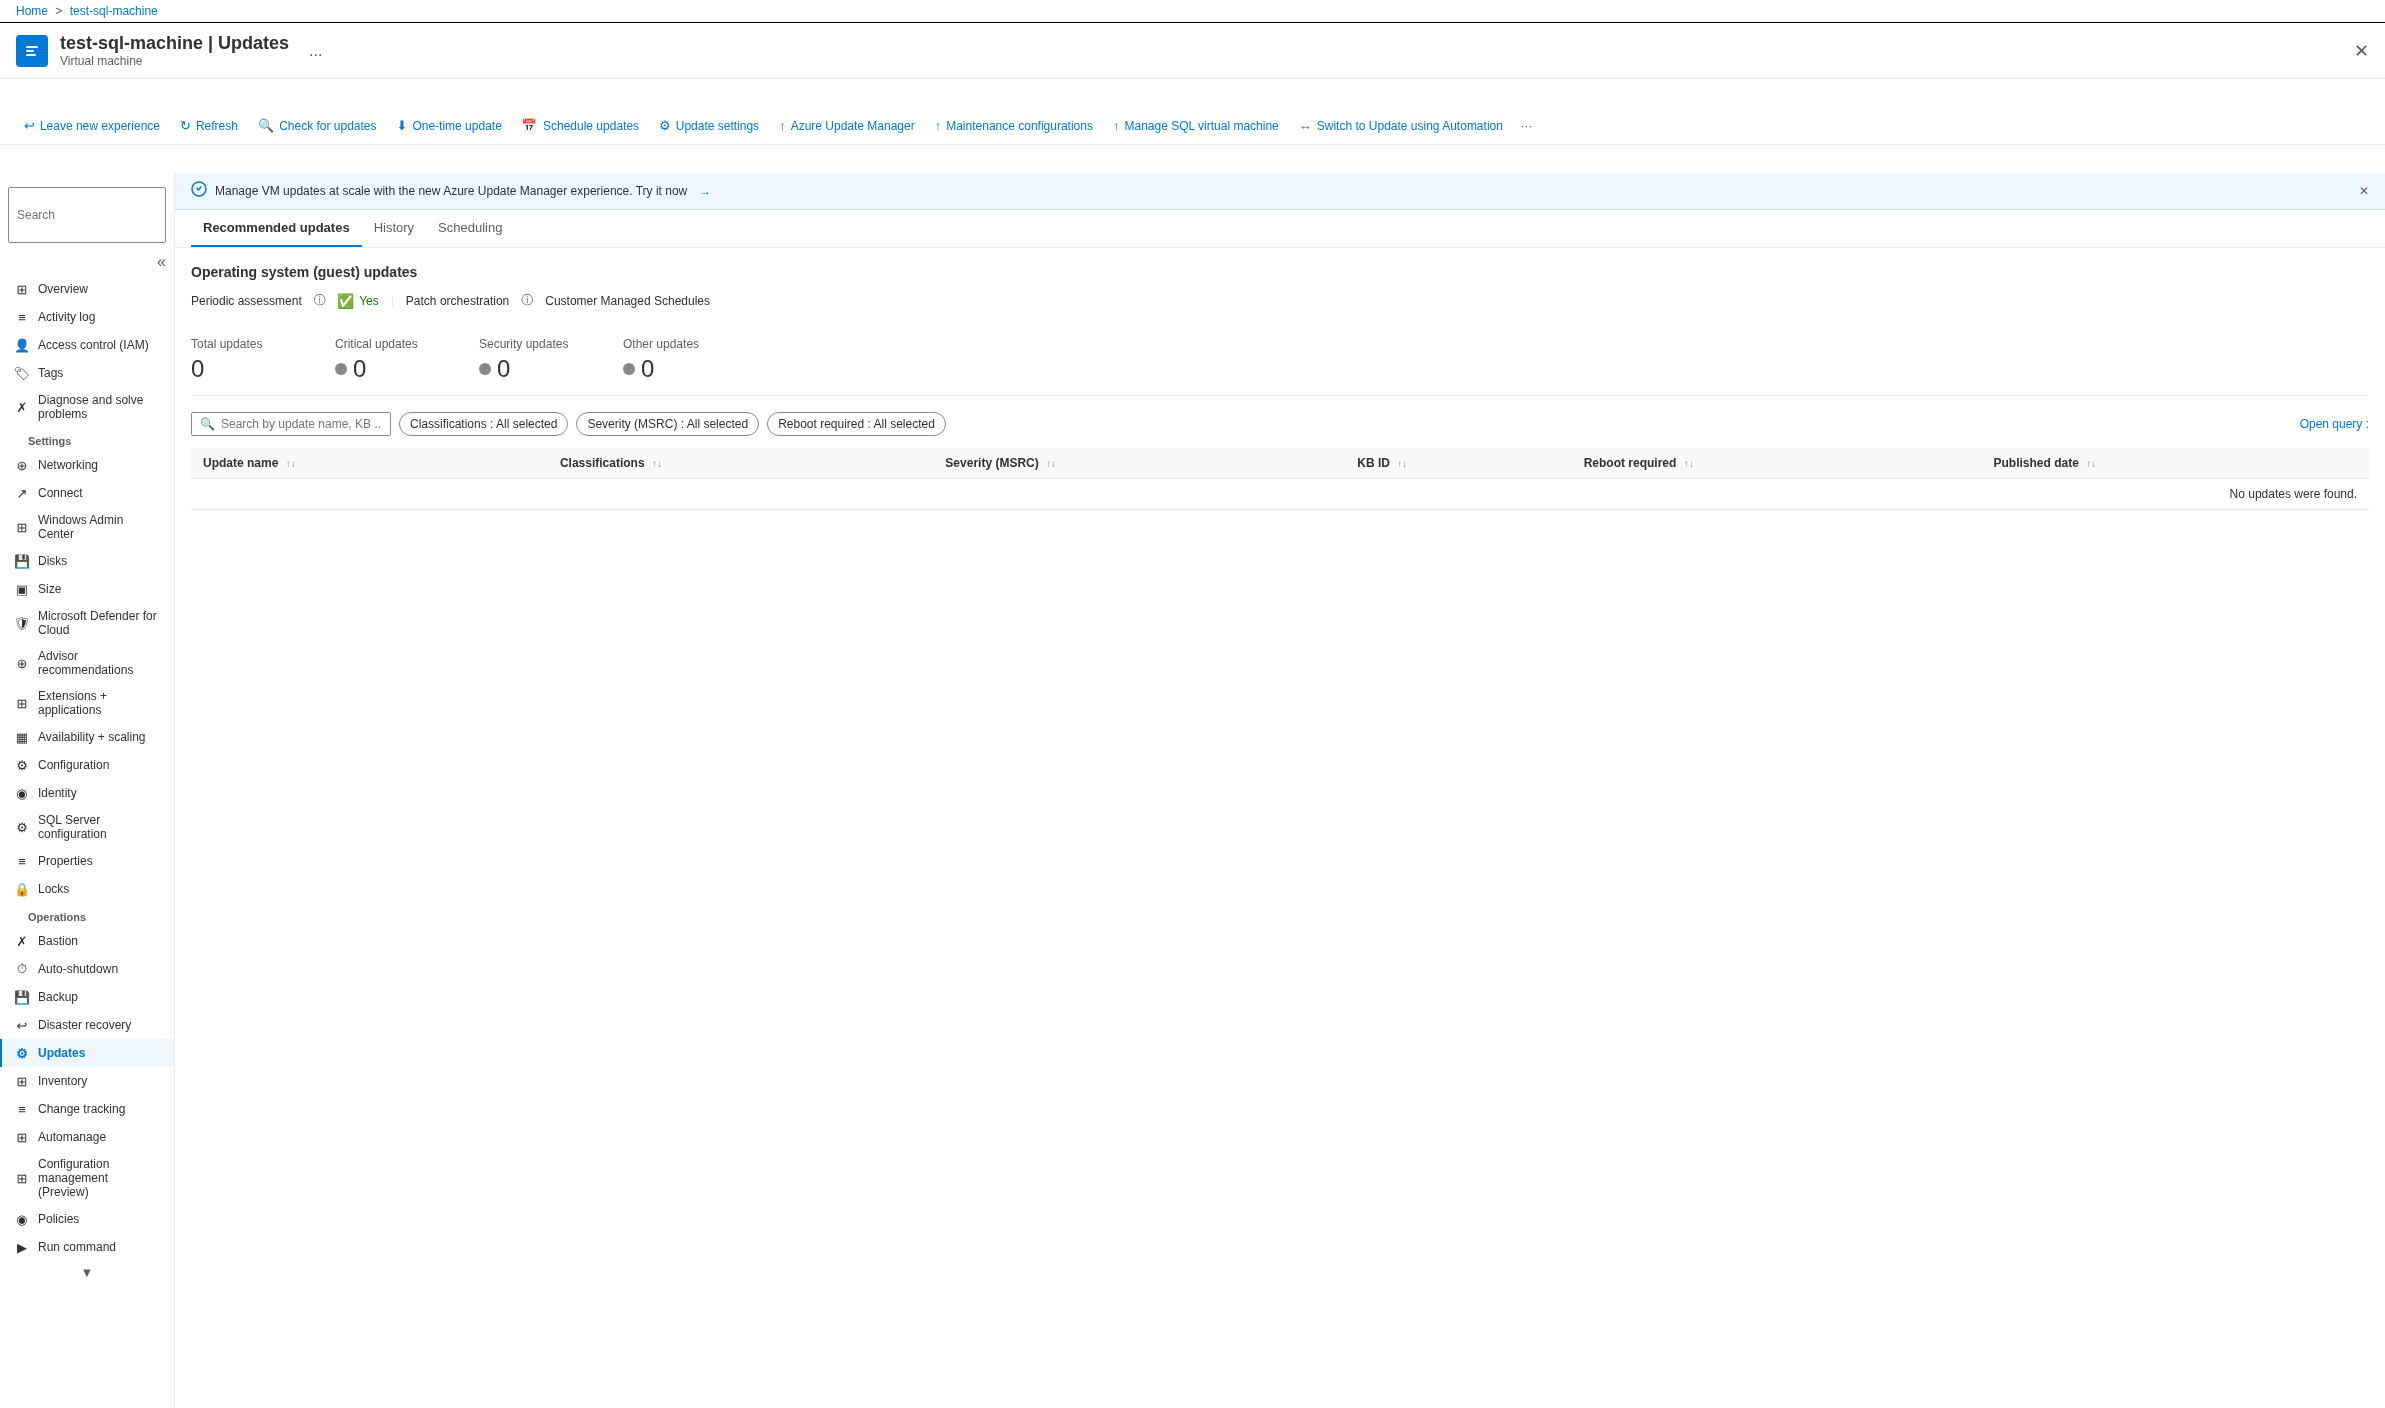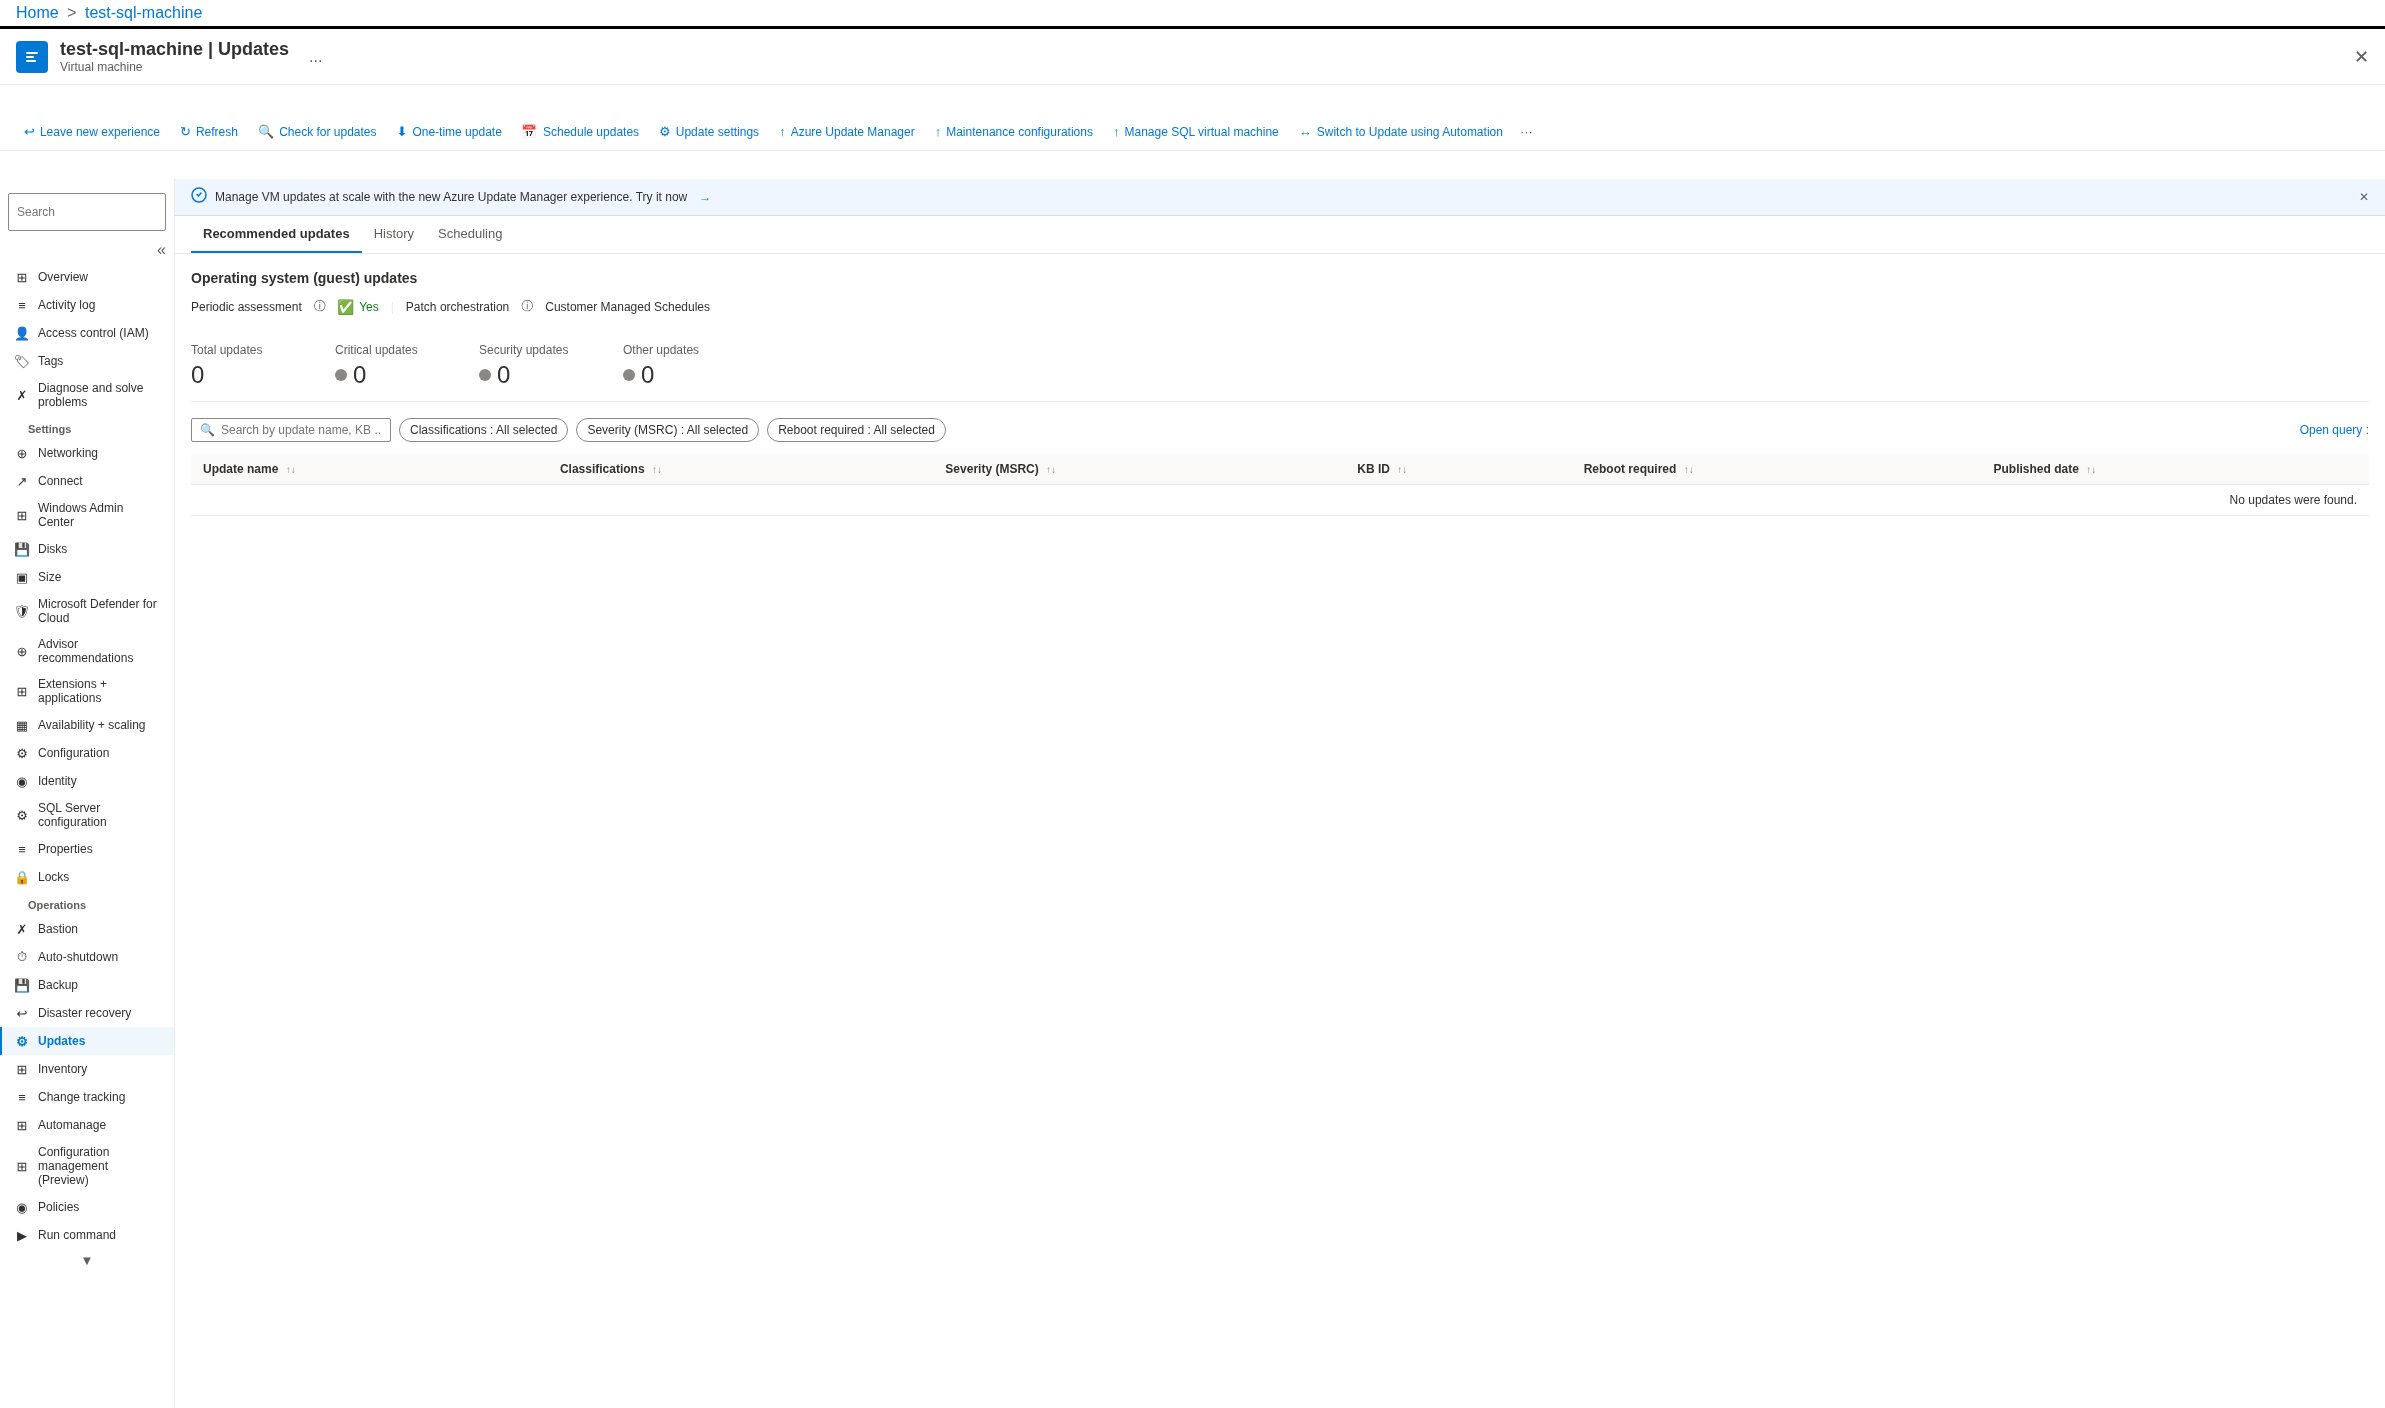--- a/index.html
+++ b/index.html
@@ -1,19 +1,19 @@
 <!DOCTYPE html>
 <html><head>
   <meta charset="utf-8">
   <style>
     * { box-sizing: border-box; margin: 0; padding: 0; }
     body { font-family: 'Segoe UI', sans-serif; font-size: 13px; color: #323130; background: #f3f2f1; display: flex; flex-direction: column; height: 100vh; overflow: hidden; }
 
     
-    .breadcrumb { font-size: 16px; color: #0078d4; padding: 4px 16px; background: #fff; border-bottom: 3px solid #000000; }
+    .breadcrumb { font-size: 12px; color: #0078d4; padding: 4px 16px; background: #fff; border-bottom: 1px solid #000000; }
     .breadcrumb span { color: #605e5c; margin: 0 4px; }
 
     
     .app-container { display: flex; flex-direction: column; flex: 1; overflow: hidden; background: #fff; gap: 28px; }
 
     
     .page-header { display: flex; align-items: center; padding: 10px 16px; background: #fff; border-bottom: 1px solid #edebe9; gap: 12px; }
     .page-header-icon { width: 32px; height: 32px; background: #0078d4; border-radius: 4px; display: flex; align-items: center; justify-content: center; color: #fff; font-size: 16px; flex-shrink: 0; }
     .page-header-text h1 { font-size: 18px; font-weight: 600; color: #323130; }
     .page-header-text .subtitle { font-size: 12px; color: #605e5c; }
@@ -25,21 +25,21 @@
     .toolbar-btn { display: flex; align-items: center; gap: 5px; padding: 5px 8px; font-size: 12px; color: #0078d4; cursor: pointer; border: none; background: transparent; border-radius: 2px; white-space: nowrap; }
     .toolbar-btn .btn-icon { font-size: 13px; }
     .toolbar-more { color: #605e5c; cursor: pointer; padding: 5px; }
 
     
     .body-layout { display: flex; flex: 1; overflow: hidden; }
 
     
     .sidebar { width: 175px; flex-shrink: 0; background: #fff; border-right: 1px solid #edebe9; overflow-y: auto; padding: 8px 0; }
     .sidebar-search { padding: 6px 8px; }
-    .sidebar-search input { width: 100%; padding: 11px 8px; font-size: 12px; border: 1px solid #8a8886; border-radius: 2px; outline: none; }
+    .sidebar-search input { width: 100%; padding: 20px 8px; font-size: 12px; border: 1px solid #8a8886; border-radius: 2px; outline: none; }
     .sidebar-section-label { font-size: 11px; font-weight: 600; color: #605e5c; padding: 8px 28px 4px; text-transform: none; }
     .sidebar-item { display: flex; align-items: center; gap: 8px; padding: 6px 12px; cursor: pointer; font-size: 12px; color: #323130; border-left: 2px solid transparent; }
     .sidebar-item.active { background: #eff6fc; border-left: 2px solid #0078d4; color: #0078d4; font-weight: 600; }
     .sidebar-item .si-icon { width: 16px; height: 16px; display: flex; align-items: center; justify-content: center; flex-shrink: 0; font-size: 13px; }
     .sidebar-collapse { display: flex; justify-content: flex-end; padding: 4px 8px; }
     .sidebar-collapse-btn { cursor: pointer; color: #605e5c; font-size: 16px; }
     .sidebar-scroll-down { display: flex; justify-content: center; padding: 4px; color: #605e5c; cursor: pointer; }
 
     
     .main-content { flex: 1; overflow-y: auto; background: #fff; padding: 0; }

